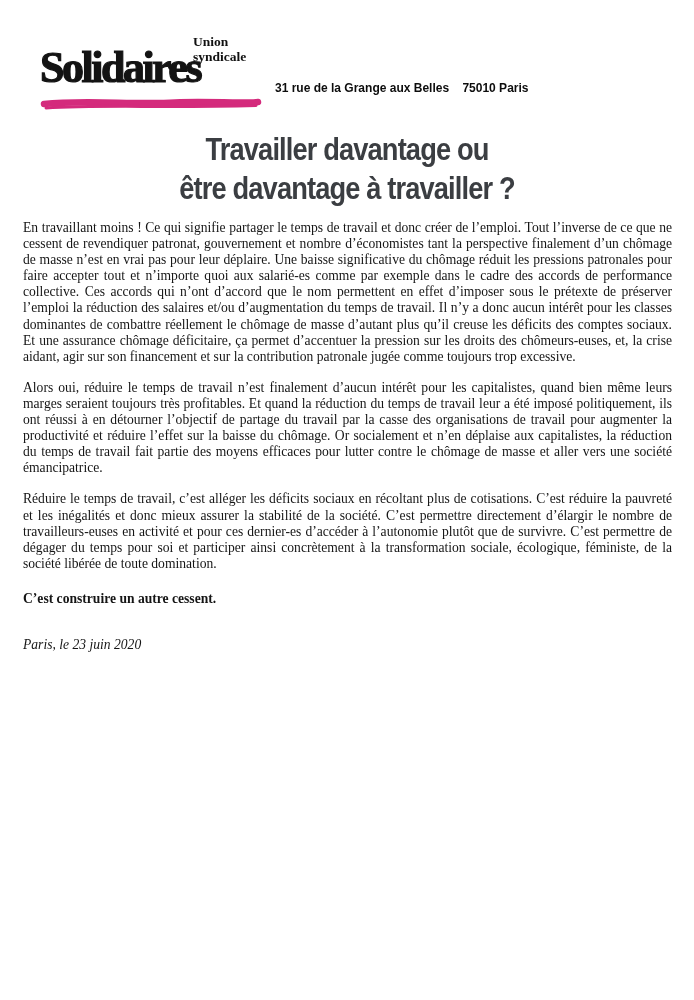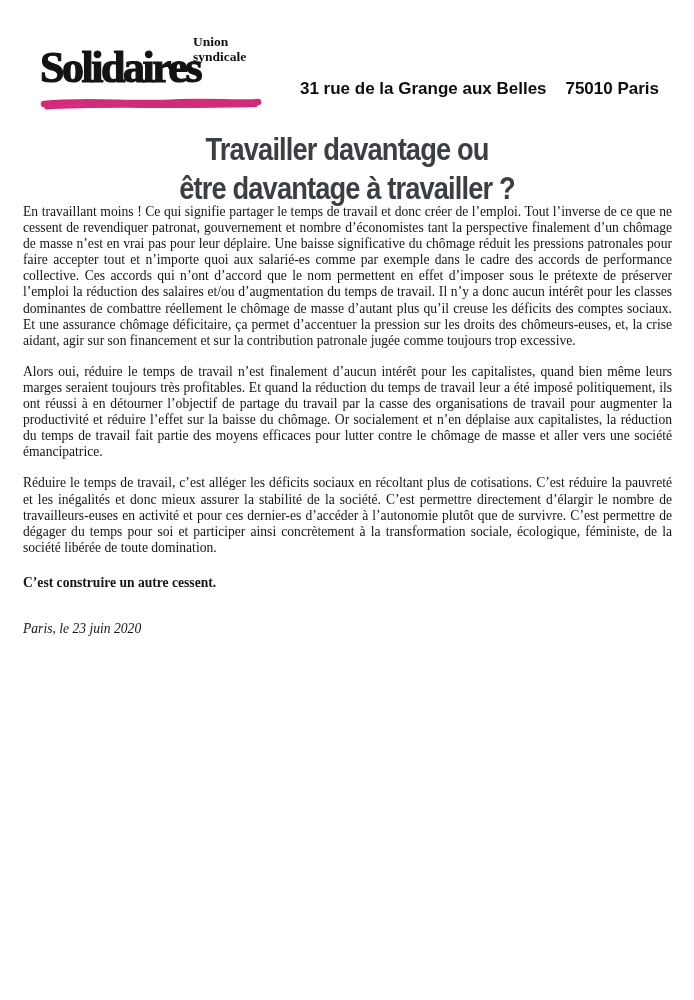--- a/index.html
+++ b/index.html
@@ -58,24 +58,24 @@
     white-space: nowrap;
   }
   .logo-underline {
     position: absolute;
     left: 0;
     top: 66px;
   }
   .contact {
     flex: 1 1 auto;
     margin-top: 16px;
-    text-align: center;
+    text-align: left;
     font-family: "Liberation Sans", sans-serif;
     font-weight: 700;
-    font-size: 17px;
+    font-size: 12px;
     line-height: 17px;
     color: #0d0d0d;
     white-space: pre;
   }
 
   
   .title {
     margin: 32px 0 0 0;
     text-align: center;
     font-family: "Liberation Sans", sans-serif;
@@ -84,20 +84,21 @@
     line-height: 37px;
     letter-spacing: -1px;
     color: #3b3e42;
     transform: scale(0.88, 1.04);
     transform-origin: 50% 0;
   }
 
   
   .body-text {
     padding: 0 22px 0 23px;
+    margin-top: 16px;
   }
   .body-text p {
     margin: 0 0 15px 0;
     font-size: 13.6px;
     line-height: 16.1px;
     text-align: justify;
     color: #151515;
   }
   .closing {
     font-weight: 700;

